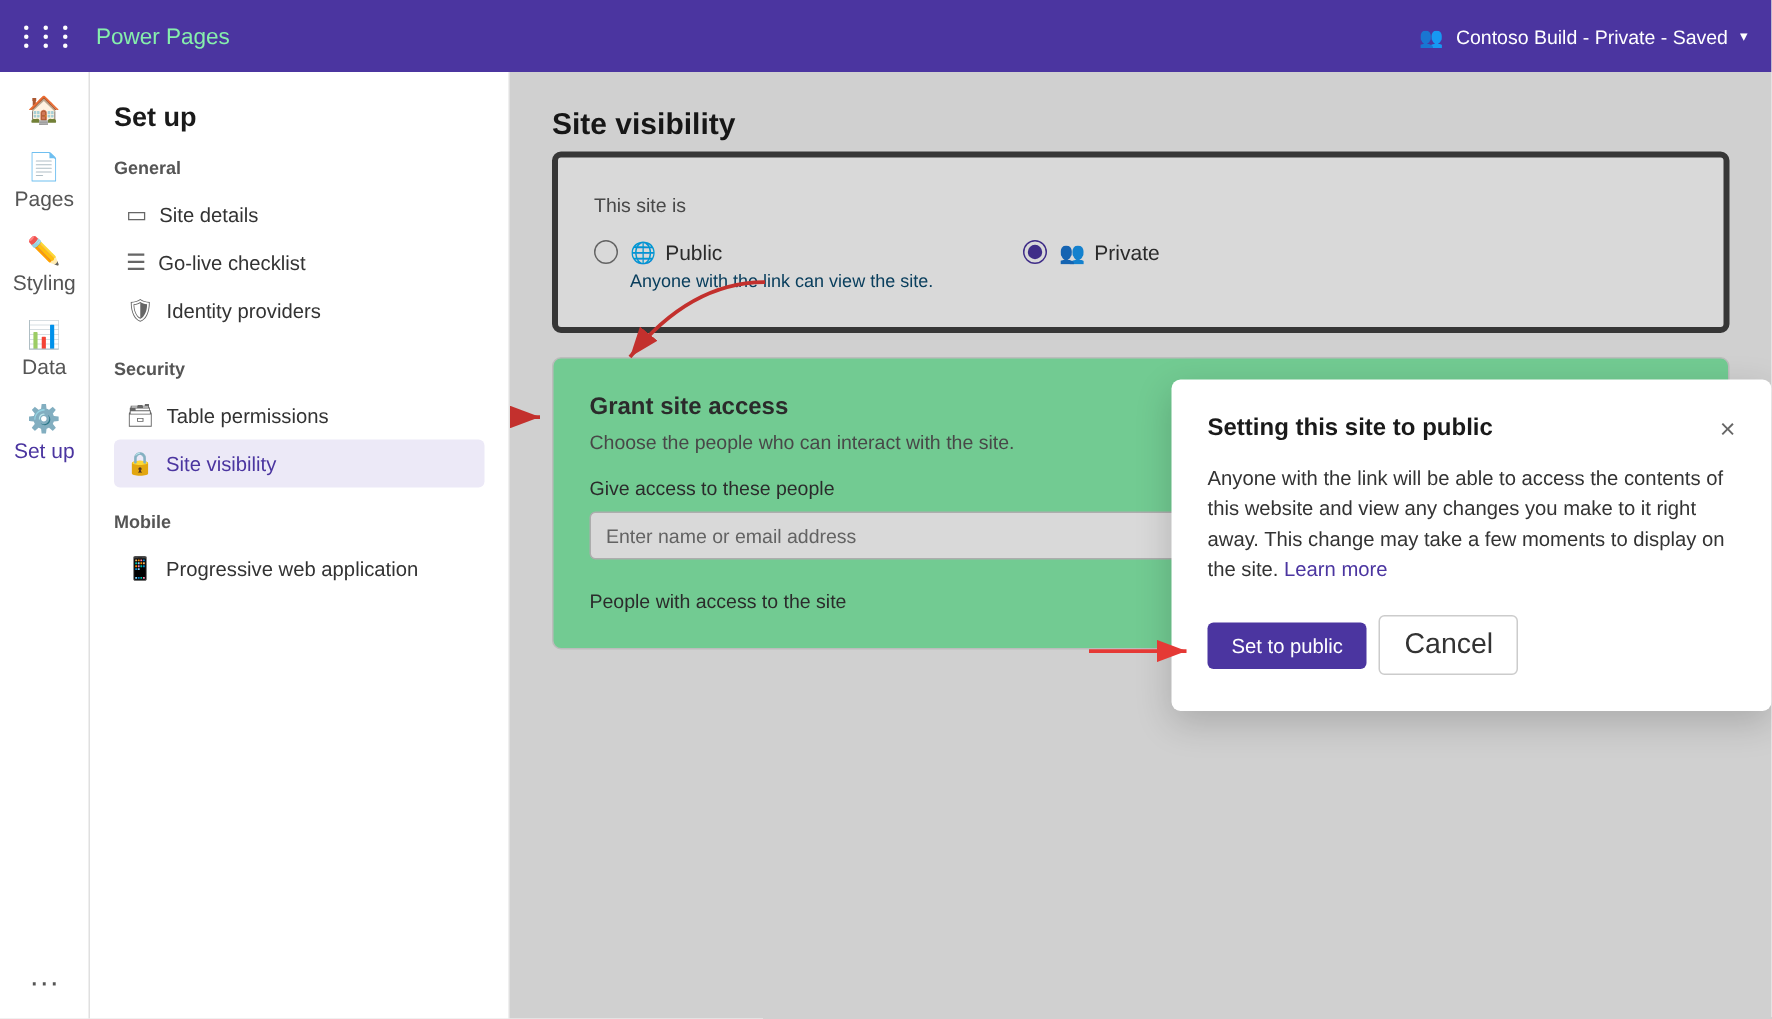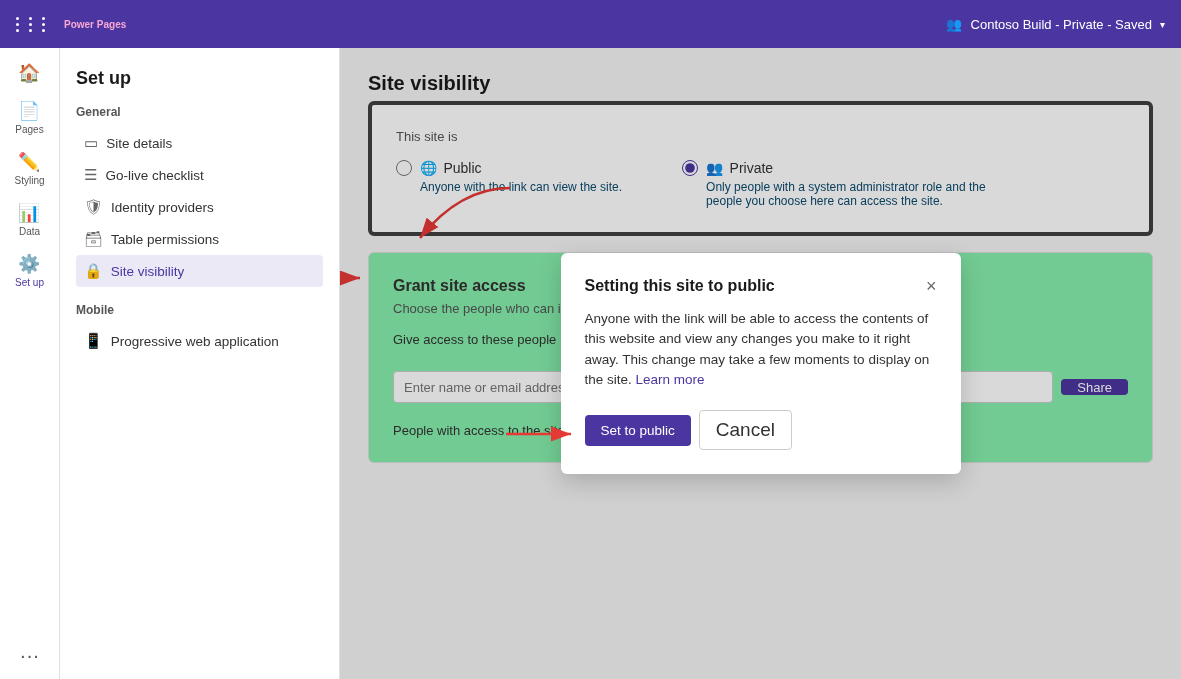--- a/index.html
+++ b/index.html
@@ -19,23 +19,23 @@
       display: grid;
       grid-template-columns: repeat(3,10px);
       gap: 3px;
     }
     .grid-dot {
       width: 3px; height: 3px;
       background: white;
       border-radius: 50%;
     }
     .top-nav-title {
-      color: #f9a8d4;
-      font-size: 10px;
-      font-weight: 700;
+      color: #86efac;
+      font-size: 15px;
+      font-weight: 400;
     }
     .top-nav-right {
       margin-left: auto;
       display: flex;
       align-items: center;
       gap: 8px;
       color: white;
       font-size: 13px;
     }
     .chevron-down { font-size: 10px; }
@@ -61,21 +61,21 @@
       align-items: center;
       gap: 2px;
       padding: 6px 4px;
       cursor: pointer;
       border-radius: 4px;
       width: 52px;
       color: #555;
     }
     .icon-bar-item.active { color: #4b35a0; }
     .icon-bar-item .icon-symbol { font-size: 18px; }
-    .icon-bar-item .icon-label { font-size: 10px; text-align: center; }
+    .icon-bar-item .icon-label { font-size: 14px; text-align: center; }
     .icon-bar-more { margin-top: auto; margin-bottom: 12px; font-size: 20px; color: #555; cursor: pointer; }
 
     
     .main-layout {
       display: flex;
       position: absolute;
       top: 48px;
       left: 60px;
       width: calc(1181px - 60px);
       height: calc(679px - 48px);
@@ -202,21 +202,21 @@
       margin-bottom: 6px;
     }
     .grant-desc {
       font-size: 13px;
       color: #555;
       margin-bottom: 16px;
     }
     .access-section-label {
       font-size: 13px;
       font-weight: 500;
-      margin-bottom: 24px;
+      margin-bottom: 8px;
     }
     .input-row {
       display: flex;
       gap: 8px;
       align-items: center;
       margin-bottom: 20px;
     }
     .text-input {
       flex: 1;
       height: 32px;
@@ -241,21 +241,21 @@
       font-weight: 500;
     }
 
     
     .modal-backdrop {
       position: absolute;
       top: 0; left: 0; right: 0; bottom: 0;
       background: rgba(0,0,0,0.15);
       display: flex;
       align-items: center;
-      justify-content: center;
+      justify-content: flex-end;
       z-index: 100;
     }
     .modal {
       background: white;
       border-radius: 6px;
       width: 400px;
       padding: 24px;
       box-shadow: 0 8px 24px rgba(0,0,0,0.18);
       position: relative;
     }
@@ -376,20 +376,21 @@
     <div class="sidebar-item">
       <span class="item-icon">☰</span>
       <span>Go-live checklist</span>
     </div>
 
     <div class="sidebar-item">
       <span class="item-icon">🛡</span>
       <span>Identity providers</span>
     </div>
 
+    <div class="sidebar-section-label">Security</div>
     <div class="sidebar-item">
       <span class="item-icon">🗃</span>
       <span>Table permissions</span>
     </div>
     <div class="sidebar-item active">
       <span class="item-icon">🔒</span>
       <span>Site visibility</span>
     </div>
 
     <div class="sidebar-section-label">Mobile</div>
@@ -418,21 +419,20 @@
         </div>
 
         <div class="radio-option">
           <div class="radio-row">
             <input type="radio" class="radio-input" name="visibility" checked="" style="">
             <span class="radio-label">
               <span>👥</span>
               <span>Private</span>
             </span>
           </div>
-          <div class="radio-desc">Only people with a system administrator role and the people you choose here can access the site.</div>
         </div>
       </div>
     </div>
 
     <div class="grant-card">
       <div class="grant-title">Grant site access</div>
       <div class="grant-desc">Choose the people who can interact with the site.</div>
       <div class="access-section-label">Give access to these people</div>
       <div class="input-row">
         <input type="text" class="text-input" placeholder="Enter name or email address" style="">

